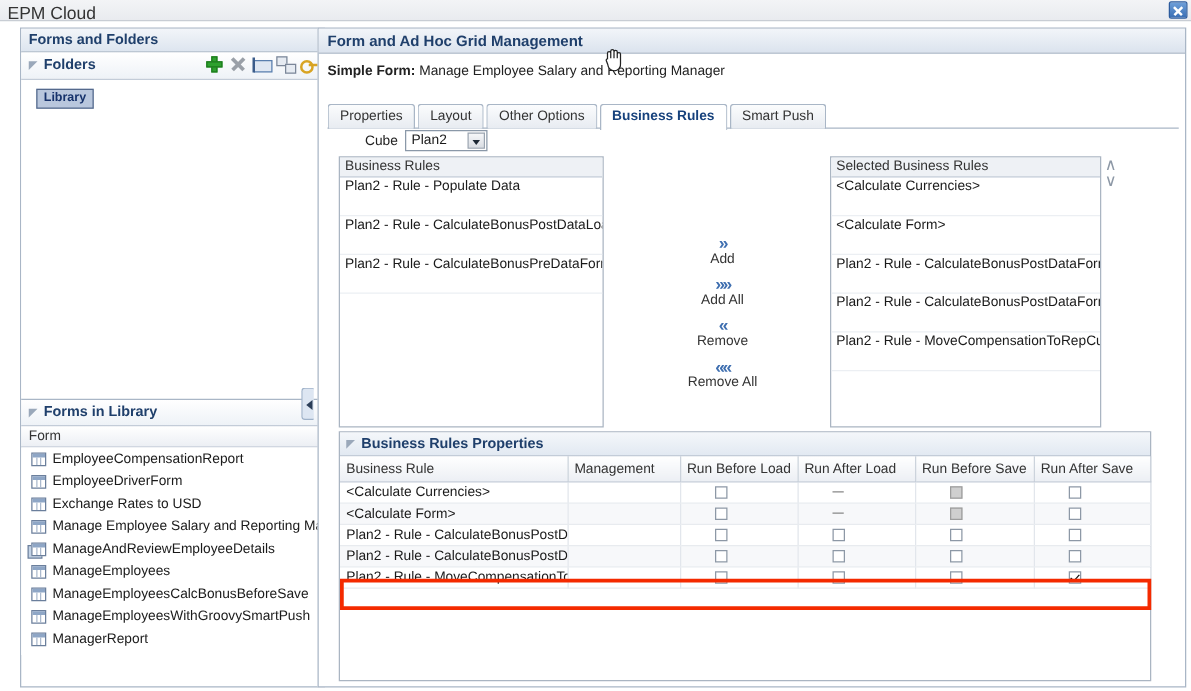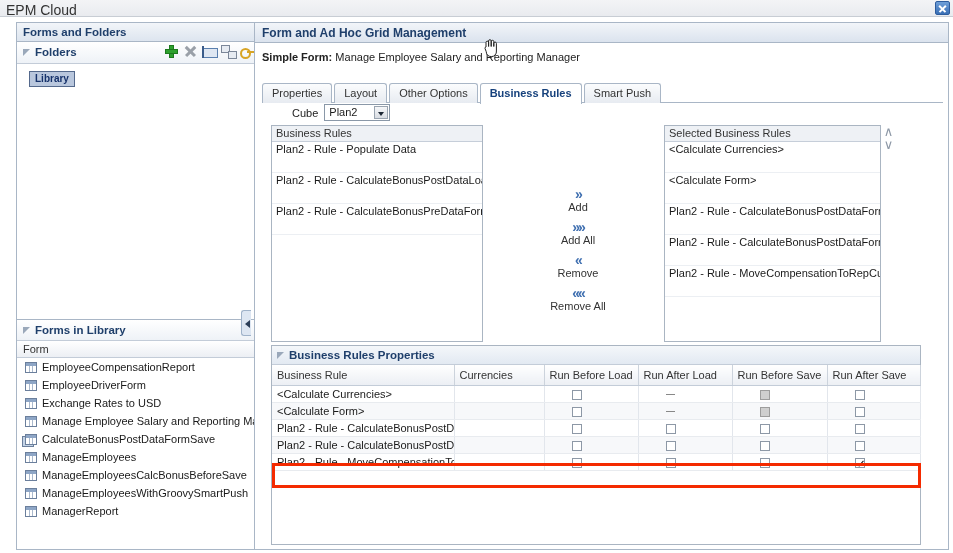--- a/index.html
+++ b/index.html
@@ -530,21 +530,21 @@
         <div class="form-row">
           <span class="grid-icon"></span>
           <span class="form-label">Exchange Rates to USD</span>
         </div>
         <div class="form-row">
           <span class="grid-icon"></span>
           <span class="form-label">Manage Employee Salary and Reporting Manager</span>
         </div>
         <div class="form-row">
           <span class="grid-icon composite"></span>
-          <span class="form-label">CalculateBonusPostDataFormSave</span>
+          <span class="form-label">ManageAndReviewEmployeeDetails</span>
         </div>
         <div class="form-row">
           <span class="grid-icon"></span>
           <span class="form-label">ManageEmployees</span>
         </div>
         <div class="form-row">
           <span class="grid-icon"></span>
           <span class="form-label">ManageEmployeesCalcBonusBeforeSave</span>
         </div>
         <div class="form-row">
@@ -643,21 +643,21 @@
         <col style="width:182px">
           <col style="width:90px">
           <col style="width:94px">
         <col style="width:94px">
           <col style="width:95px">
           <col style="width:93px">
       </colgroup>
       <thead>
           <tr id="props-head-row">
             <th>Business Rule</th>
-            <th>Currencies</th>
+            <th>Management</th>
             <th>Run Before Load</th>
             <th>Run After Load</th>
             <th>Run Before Save</th>
             <th>Run After Save</th>
           </tr>
         </thead>
       <tbody id="props-body">
           <tr>
             <td>&lt;Calculate Currencies&gt;</td>
             <td></td>

